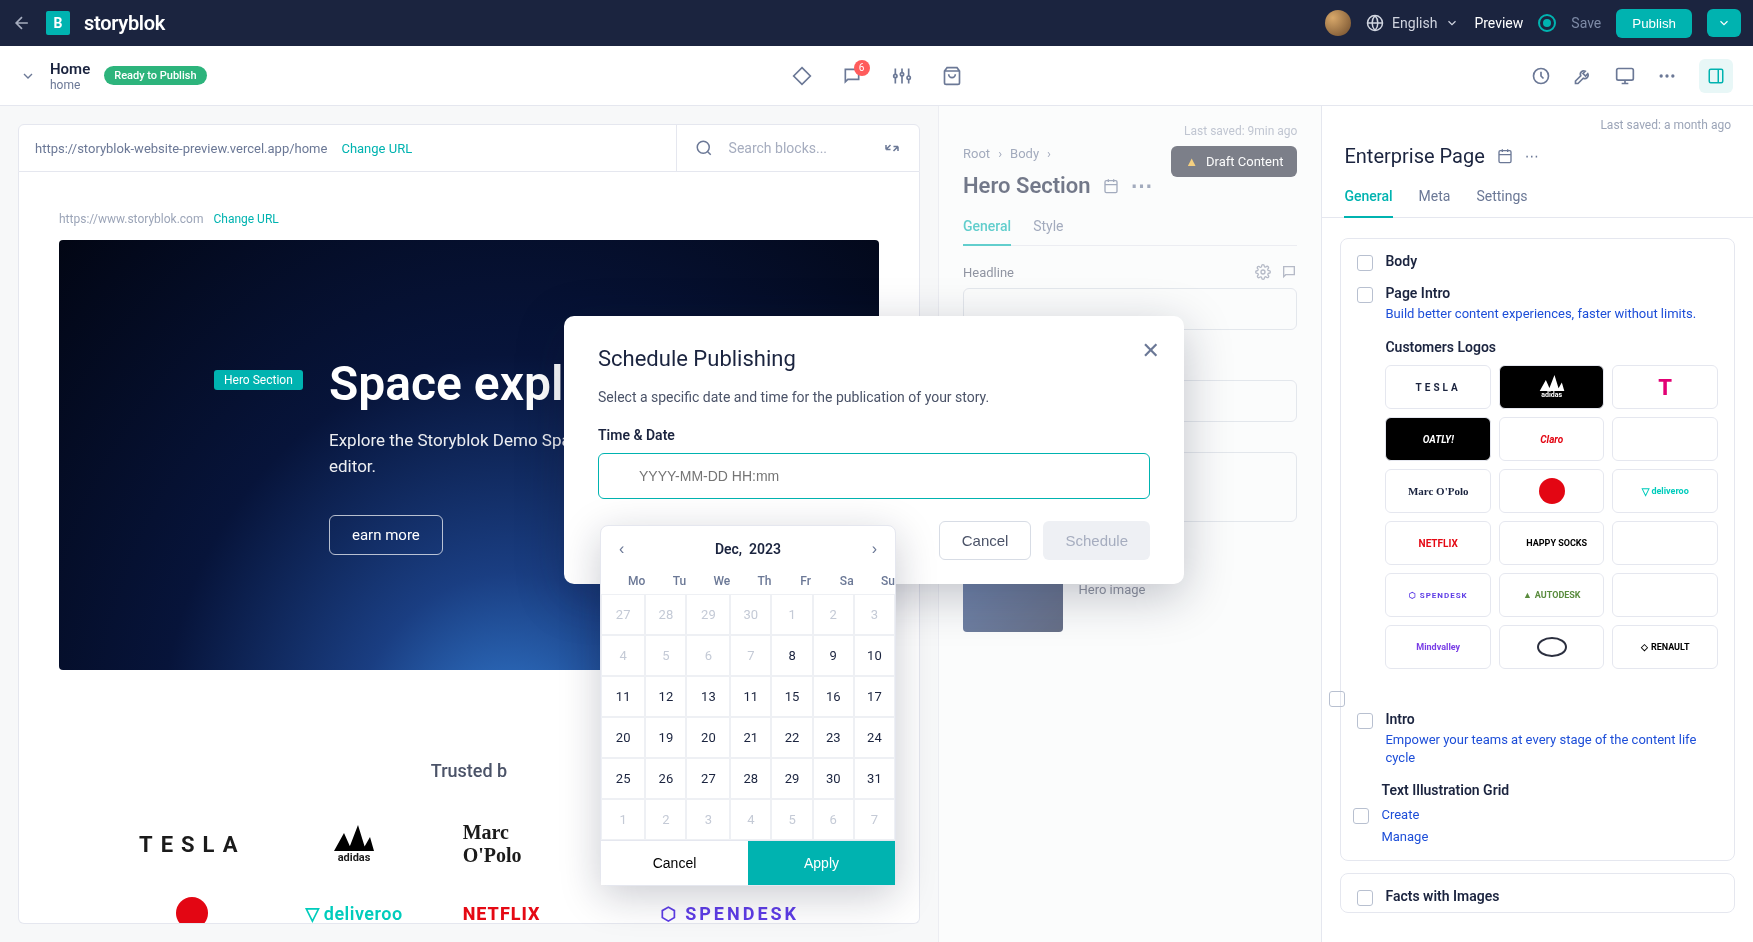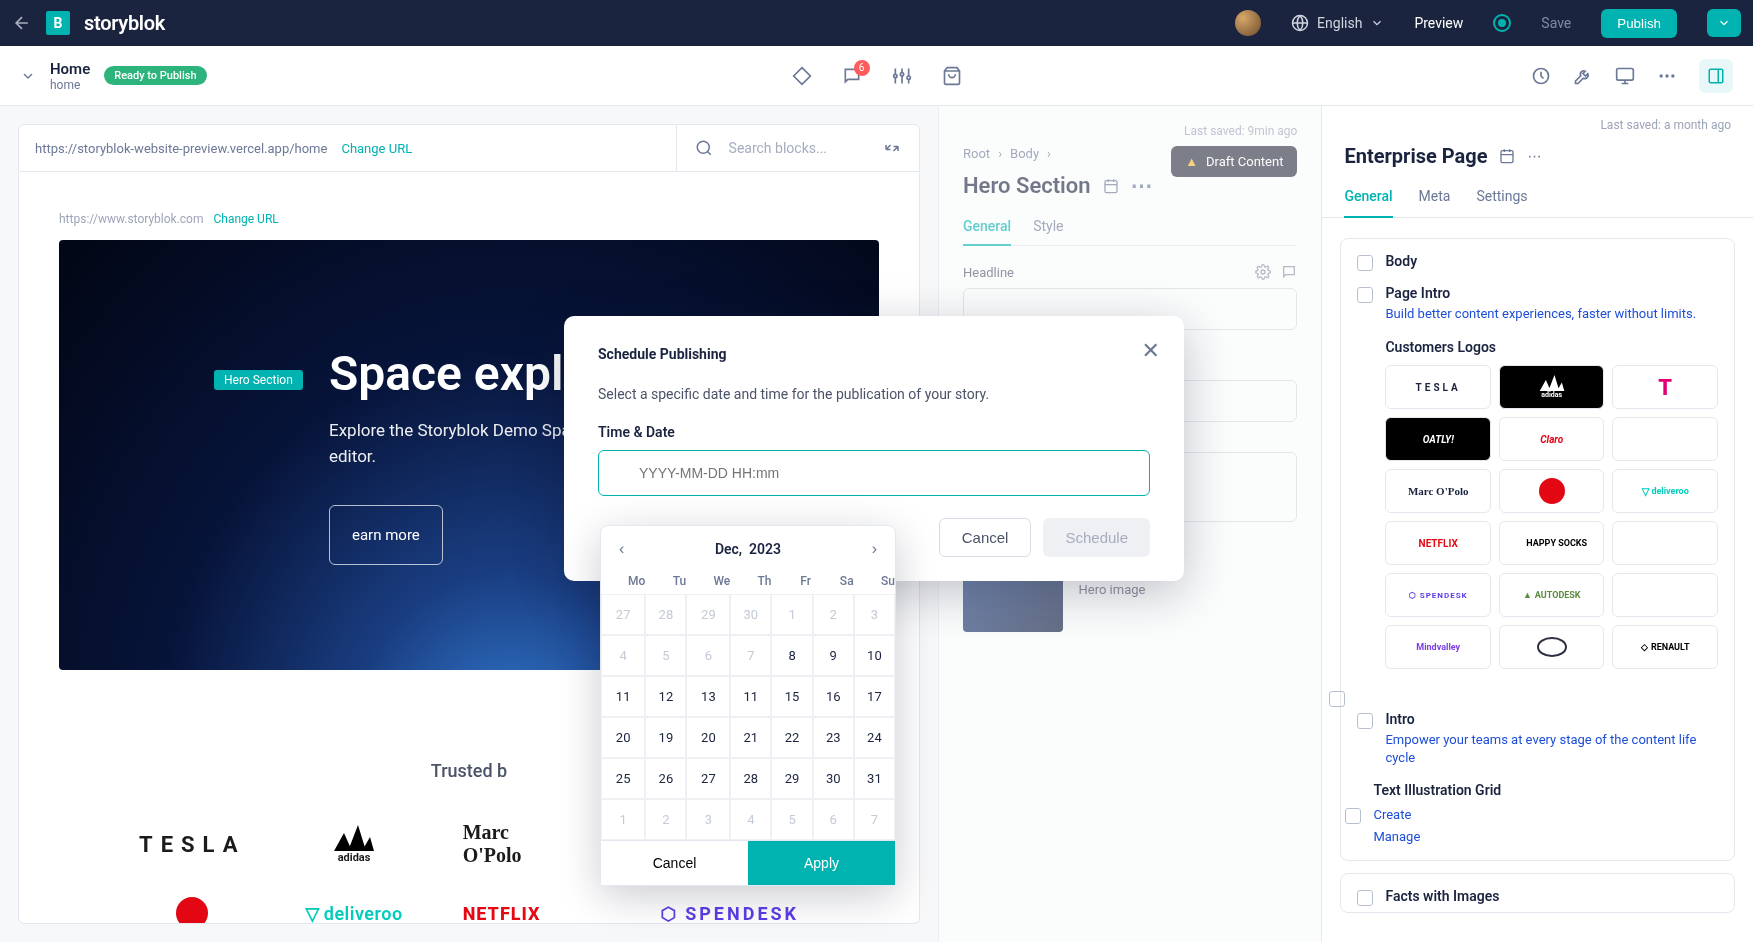--- a/index.html
+++ b/index.html
@@ -3,21 +3,21 @@
 <meta charset="utf-8">
 <style>
   * { box-sizing: border-box; margin: 0; padding: 0; }
   body { font-family: -apple-system, BlinkMacSystemFont, "Segoe UI", Roboto, sans-serif; font-size: 14px; color: #1b243f; background: #f7f8f9; overflow: hidden; position: relative; width: 1753px; height: 942px; }
   
   
   .topbar { background: #1b243f; height: 46px; display: flex; align-items: center; padding: 0 12px; color: #fff; }
   .topbar-left { display: flex; align-items: center; gap: 14px; }
   .logo-box { width: 24px; height: 24px; background: #00b3b0; color: #fff; display: flex; align-items: center; justify-content: center; font-weight: 700; border-radius: 2px;}
   .logo-txt { font-weight: 600; font-size: 20px; letter-spacing: -0.3px;}
-  .topbar-right { margin-left: auto; display: flex; align-items: center; gap: 30px; }
+  .topbar-right { margin-left: auto; display: flex; align-items: center; gap: 15px; }
   .avatar { width: 26px; height: 26px; border-radius: 50%; background: radial-gradient(circle at 30% 30%, #d8a86a, #6e4b2b); }
   .globe-lang { display: flex; align-items: center; gap: 8px; color: #d1d5e0; cursor: pointer; }
   .preview-link { color: #fff; cursor: pointer; }
   .record-dot { width: 18px; height: 18px; border: 2px solid #00b3b0; border-radius: 50%; position: relative; }
   .record-dot::after{content:'';position:absolute;inset:3px;background:#00b3b0;border-radius:50%;}
   .save-link { color: #7d8aa6; }
   .publish-btn { background: #00b3b0; color: #fff; border: none; padding: 7px 16px; border-radius: 6px; font-weight: 500; cursor: pointer; }
   .publish-dd { background: #00b3b0; border: none; color: #fff; padding: 7px 10px; border-radius: 6px; cursor: pointer;}
 
   
@@ -44,21 +44,21 @@
   .urlbar-right { display:flex; align-items:center; gap:16px; border-left:1px solid #e5e7ef; padding:0 18px; color:#6b7896; height:100%;}
   .search-ph { color:#a6adbf; font-size:14px; }
   .preview-frame { flex:1; background:#fff; border:1px solid #e5e7ef; border-top:none; border-radius:0 0 6px 6px; overflow:hidden; position:relative;}
   .inner-preview { padding: 40px 40px 0; }
   .inner-url { font-size:12px; color:#9ca5b8; display:flex; gap:10px;}
   .hero-wrap { margin-top:14px; position:relative; border-radius:4px; overflow:hidden;}
   .hero-tag { position:absolute; top:130px; left:155px; background:#00b3b0; color:#fff; font-size:12px; padding:3px 10px; border-radius:3px; z-index:2;}
   .hero-img { height:430px; background: radial-gradient(ellipse at 55% 120%, #3581d8 0%, #1a3e82 25%, #07143a 55%, #020614 100%); display:flex; flex-direction:column; align-items:flex-start; justify-content:center; padding-left:270px; color:#fff; }
   .hero-h1 { font-size:48px; font-weight:600; margin-bottom:16px;}
   .hero-p { font-size:17px; opacity:0.92; max-width:500px; line-height:1.5;}
-  .hero-btn { margin-top:36px; border:1px solid rgba(255,255,255,0.7); padding:20px 22px; border-radius:6px; font-size:15px;}
+  .hero-btn { margin-top:36px; border:1px solid rgba(255,255,255,0.7); padding:10px 22px; border-radius:6px; font-size:15px;}
   .trusted { text-align:center; margin-top:90px; color:#4b5368; font-size:18px; font-weight:500;}
   .logos-grid { display:grid; grid-template-columns: repeat(5, 1fr); gap:30px 60px; padding:40px 80px; align-items:center; justify-items:center;}
   .logo-item { font-weight:700; font-size:18px; color:#1b1b1b; letter-spacing:1px; }
   .logo-tesla { letter-spacing:8px; font-size:22px;}
   .logo-netflix { color:#e50914; font-weight:800; letter-spacing:1px;}
   .logo-deliveroo { color:#00ccbc; font-weight:600; letter-spacing:0.5px;}
   .logo-spendesk { color:#5e3de6; font-weight:700; letter-spacing:3px;}
   .logo-pizzahut { width:32px; height:32px; background:#e30613; border-radius:50%;}
 
   
@@ -73,21 +73,21 @@
   .mid-tab.active { color:#00b3b0; border-bottom:2px solid #00b3b0; margin-bottom:-1px; font-weight:500;}
   .mid-label { font-size:13px; color:#4b5368; margin-top:18px; display:flex; justify-content:space-between; align-items:center;}
   .mid-input { width:100%; border:1px solid #d7dce5; border-radius:6px; height:42px; margin-top:8px; }
   .thumb { width:100px; height:70px; background: linear-gradient(135deg,#1a3e82,#07143a); border-radius:4px; margin-top:10px; display:inline-block;}
   .thumb-label { display:inline-block; vertical-align:top; margin-left:12px; margin-top:30px; font-size:13px; color:#4b5368;}
 
   
   .side-col { width:440px; background:#fff; border-left:1px solid #e5e7ef; display:flex; flex-direction:column;}
   .side-top { padding:12px 22px; text-align:right; font-size:12px; color:#9ca5b8;}
   .side-head { padding:0 22px; display:flex; align-items:center; gap:12px;}
-  .side-title { font-size:20px; font-weight:700;}
+  .side-title { font-size:20px; font-weight:400;}
   .side-tabs { display:flex; gap:26px; padding:0 22px; border-bottom:1px solid #e5e7ef; margin-top:8px;}
   .side-tab { padding:12px 0; font-size:14px; cursor:pointer; color:#6b7896;}
   .side-tab.active { color:#00b3b0; border-bottom:2px solid #00b3b0; margin-bottom:-1px; font-weight:500;}
   .side-body { flex:1; overflow-y:auto; padding:20px 18px;}
   .block-card { border:1px solid #e5e7ef; border-radius:8px; padding:14px 16px; margin-bottom:12px;}
   .block-row { display:flex; align-items:flex-start; gap:12px;}
   .cb { width:16px; height:16px; border:1.5px solid #b8c0d0; border-radius:3px; flex-shrink:0; margin-top:2px; cursor:pointer;}
   .bc-title { font-weight:600; font-size:14px;}
   .bc-sub { font-size:13px; color:#1d4ed8; margin-top:4px; line-height:1.4;}
   .bc-section-title { font-weight:600; font-size:14px; margin:16px 0 10px 28px;}
@@ -102,21 +102,21 @@
   .ml-socks{color:#000;}
   .ml-spendesk{color:#5e3de6;font-size:8px;letter-spacing:1px;}
   .ml-autodesk{color:#5a8c3e;font-size:9px;}
   .ml-mindvalley{color:#7a3ee6;font-size:9px;}
   .ml-renault{color:#000;font-size:9px;}
 
   
   .modal { position:absolute; top:316px; left:564px; width:620px; background:#fff; border-radius:10px; box-shadow:0 12px 48px rgba(20,25,50,0.25); z-index:50;}
   .modal-inner { padding:30px 34px 24px;}
   .modal-close { position:absolute; top:22px; right:24px; font-size:22px; color:#6b7896; cursor:pointer; background:none; border:none;}
-  .modal-title { font-size:14px; font-weight:700; margin-bottom:24px;}
+  .modal-title { font-size:22px; font-weight:400; margin-bottom:18px;}
   .modal-desc { font-size:14px; color:#4b5368; margin-bottom:22px;}
   .modal-label { font-size:14px; font-weight:600; margin-bottom:10px;}
   .modal-input { width:100%; border:1.5px solid #00b3b0; border-radius:6px; height:46px; padding:0 14px 0 40px; font-size:14px; color:#6b7896; position:relative;}
   .input-wrap { position:relative;}
   .cal-ic { position:absolute; left:14px; top:13px; color:#8a92a6;}
   .modal-actions { display:flex; justify-content:flex-end; gap:12px; margin-top:22px;}
   .mbtn { padding:10px 22px; border-radius:6px; font-size:15px; font-weight:500; cursor:pointer; border:none;}
   .mbtn-cancel { background:#fff; border:1px solid #d7dce5; color:#4b5368;}
   .mbtn-schedule { background:#eef0f4; color:#a6adbf; cursor:not-allowed;}
 
@@ -436,21 +436,21 @@
         <div class="block-row" style="margin-top:20px;">
           <div class="cb" style="margin-left:-28px;"></div>
         </div>
         <div class="block-row" style="margin-top:4px;">
           <div class="cb"></div>
           <div>
             <div class="bc-title">Intro</div>
             <div class="bc-sub">Empower your teams at every stage of the content life cycle</div>
           </div>
         </div>
-        <div style="margin-top:14px;margin-left:16px;">
+        <div style="margin-top:14px;margin-left:24px;">
           <div class="bc-title">Text Illustration Grid</div>
           <div class="block-row" style="margin-top:8px;margin-left:-28px;">
             <div class="cb"></div>
             <div>
               <div class="bc-sub" style="margin-top:0;">Create</div>
               <div class="bc-sub">Manage</div>
             </div>
           </div>
         </div>
       </div>

